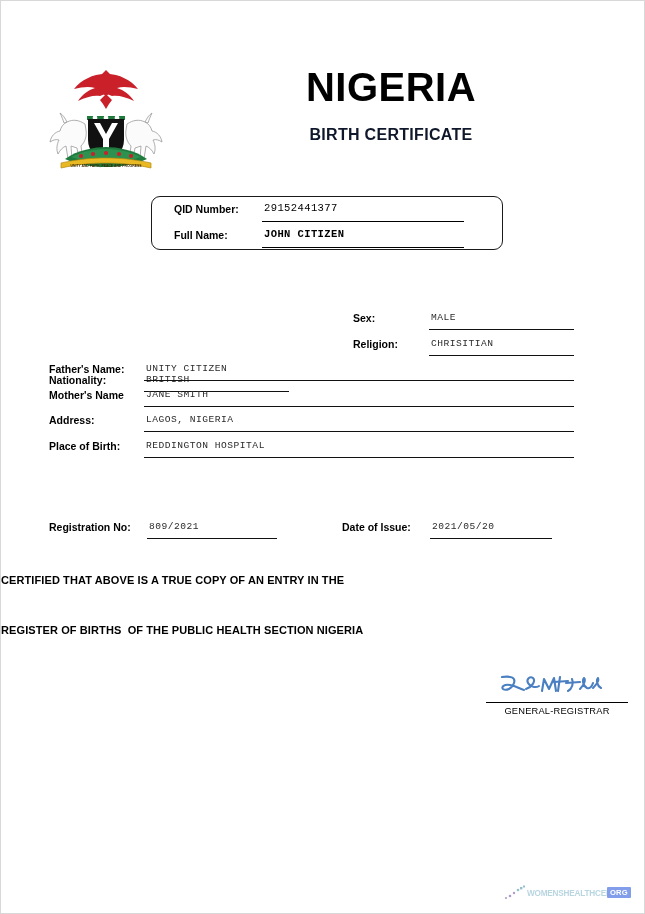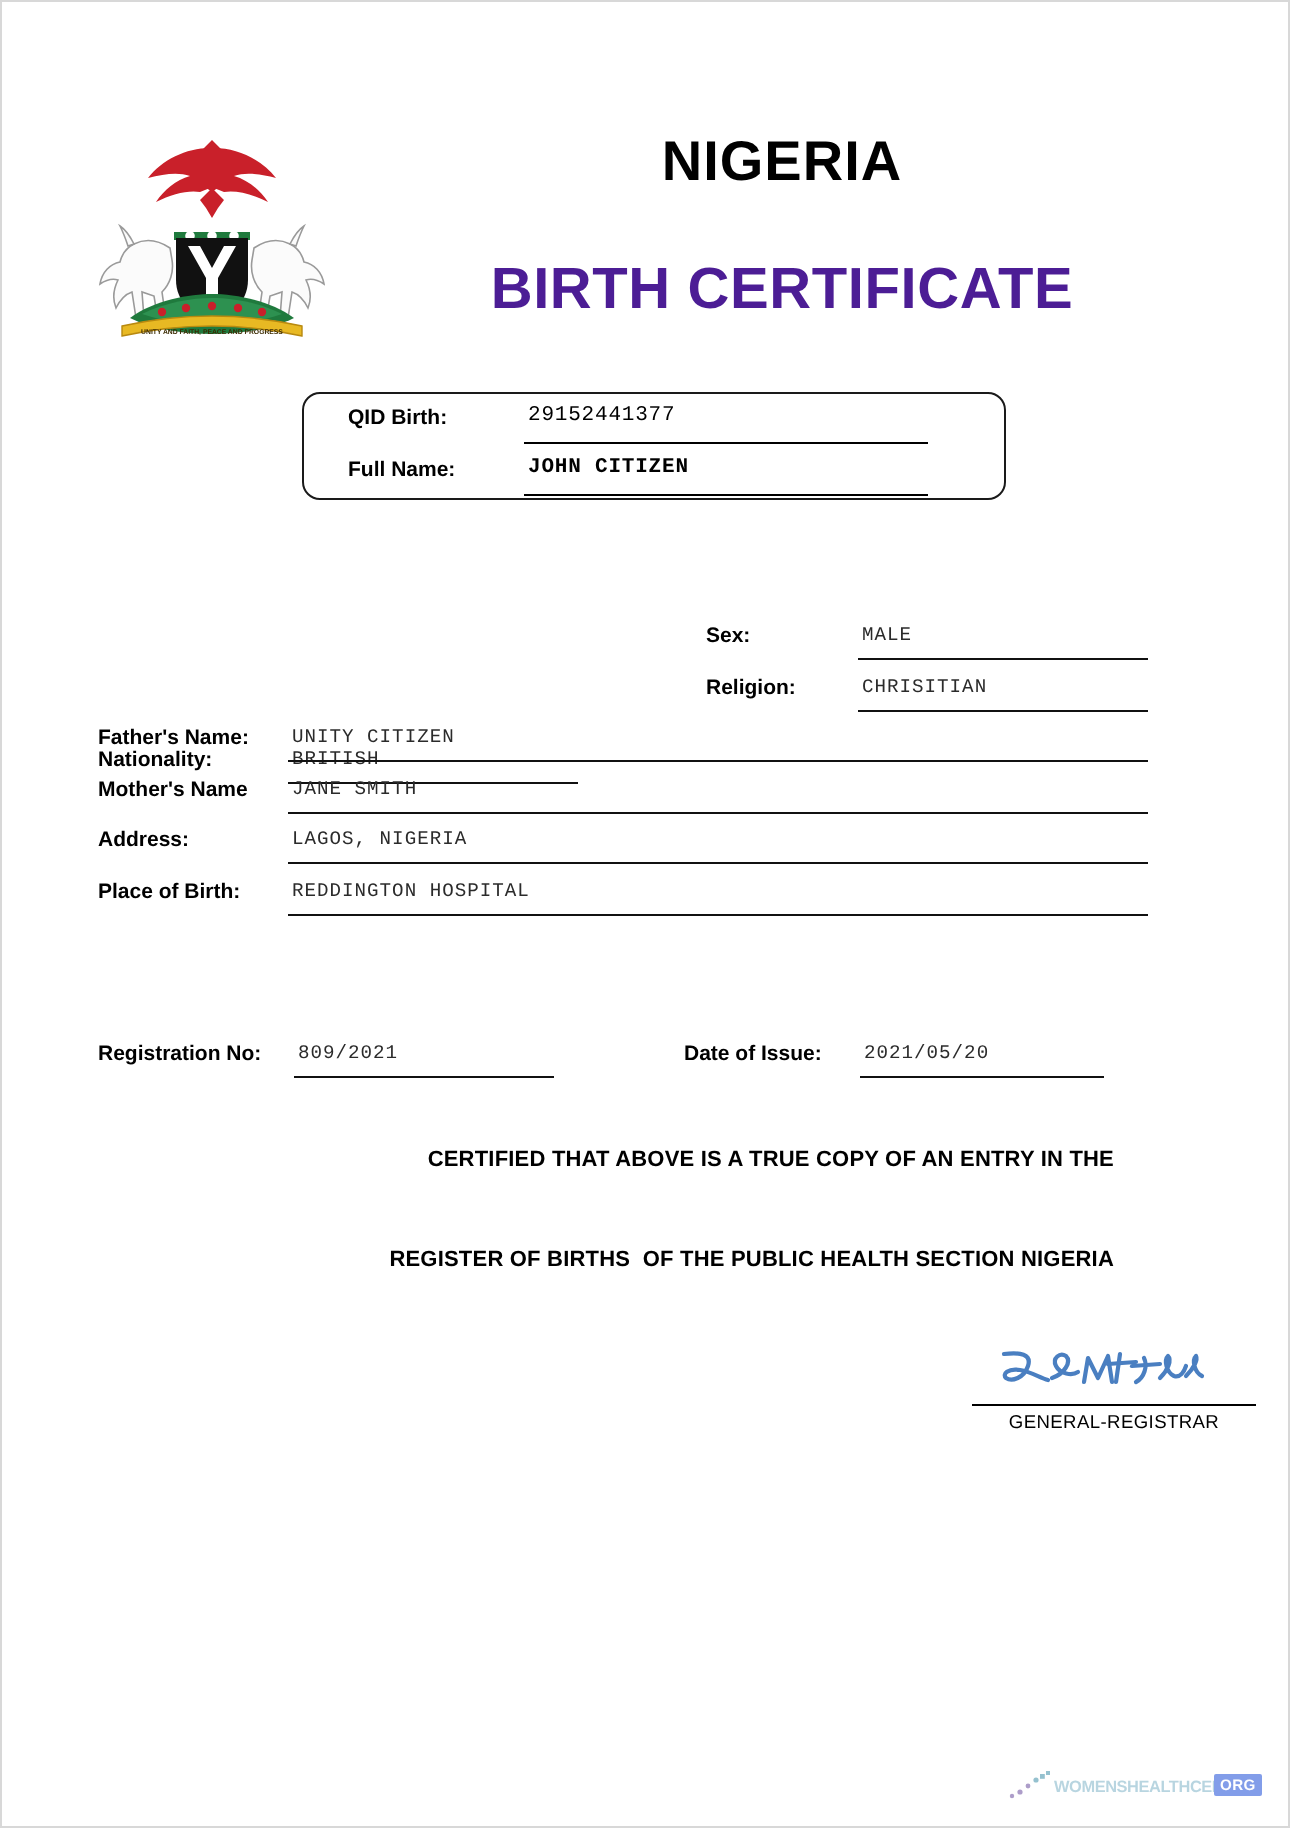--- a/index.html
+++ b/index.html
@@ -36,32 +36,32 @@
     height: 115px;
   }
   .titles {
     position: absolute;
     left: 170px;
     top: 66px;
     width: 440px;
     text-align: center;
   }
   .title-main {
-    font-size: 28px;
+    font-size: 40px;
     font-weight: bold;
     letter-spacing: 0.5px;
     color: #000;
     line-height: 1;
   }
   .title-sub {
-    margin-top: 36px;
-    font-size: 29px;
+    margin-top: 20px;
+    font-size: 16px;
     font-weight: bold;
     letter-spacing: 0.3px;
-    color: #4c1d95;
+    color: #0f172a;
     line-height: 1;
   }
 
   
   .qid-box {
     position: absolute;
     left: 150px;
     top: 195px;
     width: 352px;
     height: 54px;
@@ -134,21 +134,21 @@
     top: 20px;
     height: 0;
     border-bottom: 1.1px solid #111;
   }
 
   
   .cert-line {
     position: absolute;
     width: 556px;
     left: 0;
-    text-align: right;
+    text-align: left;
     font-size: 11px;
     font-weight: bold;
     color: #000;
     letter-spacing: 0.1px;
     white-space: pre;
   }
 
   
   .sig-wrap {
     position: absolute;
@@ -269,21 +269,21 @@
     </div>
 
     <div class="titles">
       <div class="title-main">NIGERIA</div>
       <div class="title-sub">BIRTH CERTIFICATE</div>
     </div>
   </div>
 
   <div class="qid-box">
     <div class="qid-row r1">
-      <span class="qid-label">QID Birth:</span>
+      <span class="qid-label">QID Number:</span>
       <span class="qid-value">29152441377</span>
       <span class="qid-underline"></span>
     </div>
     <div class="qid-row r2">
       <span class="qid-label">Full Name:</span>
       <span class="qid-value bold">JOHN CITIZEN</span>
       <span class="qid-underline"></span>
     </div>
   </div>
 

